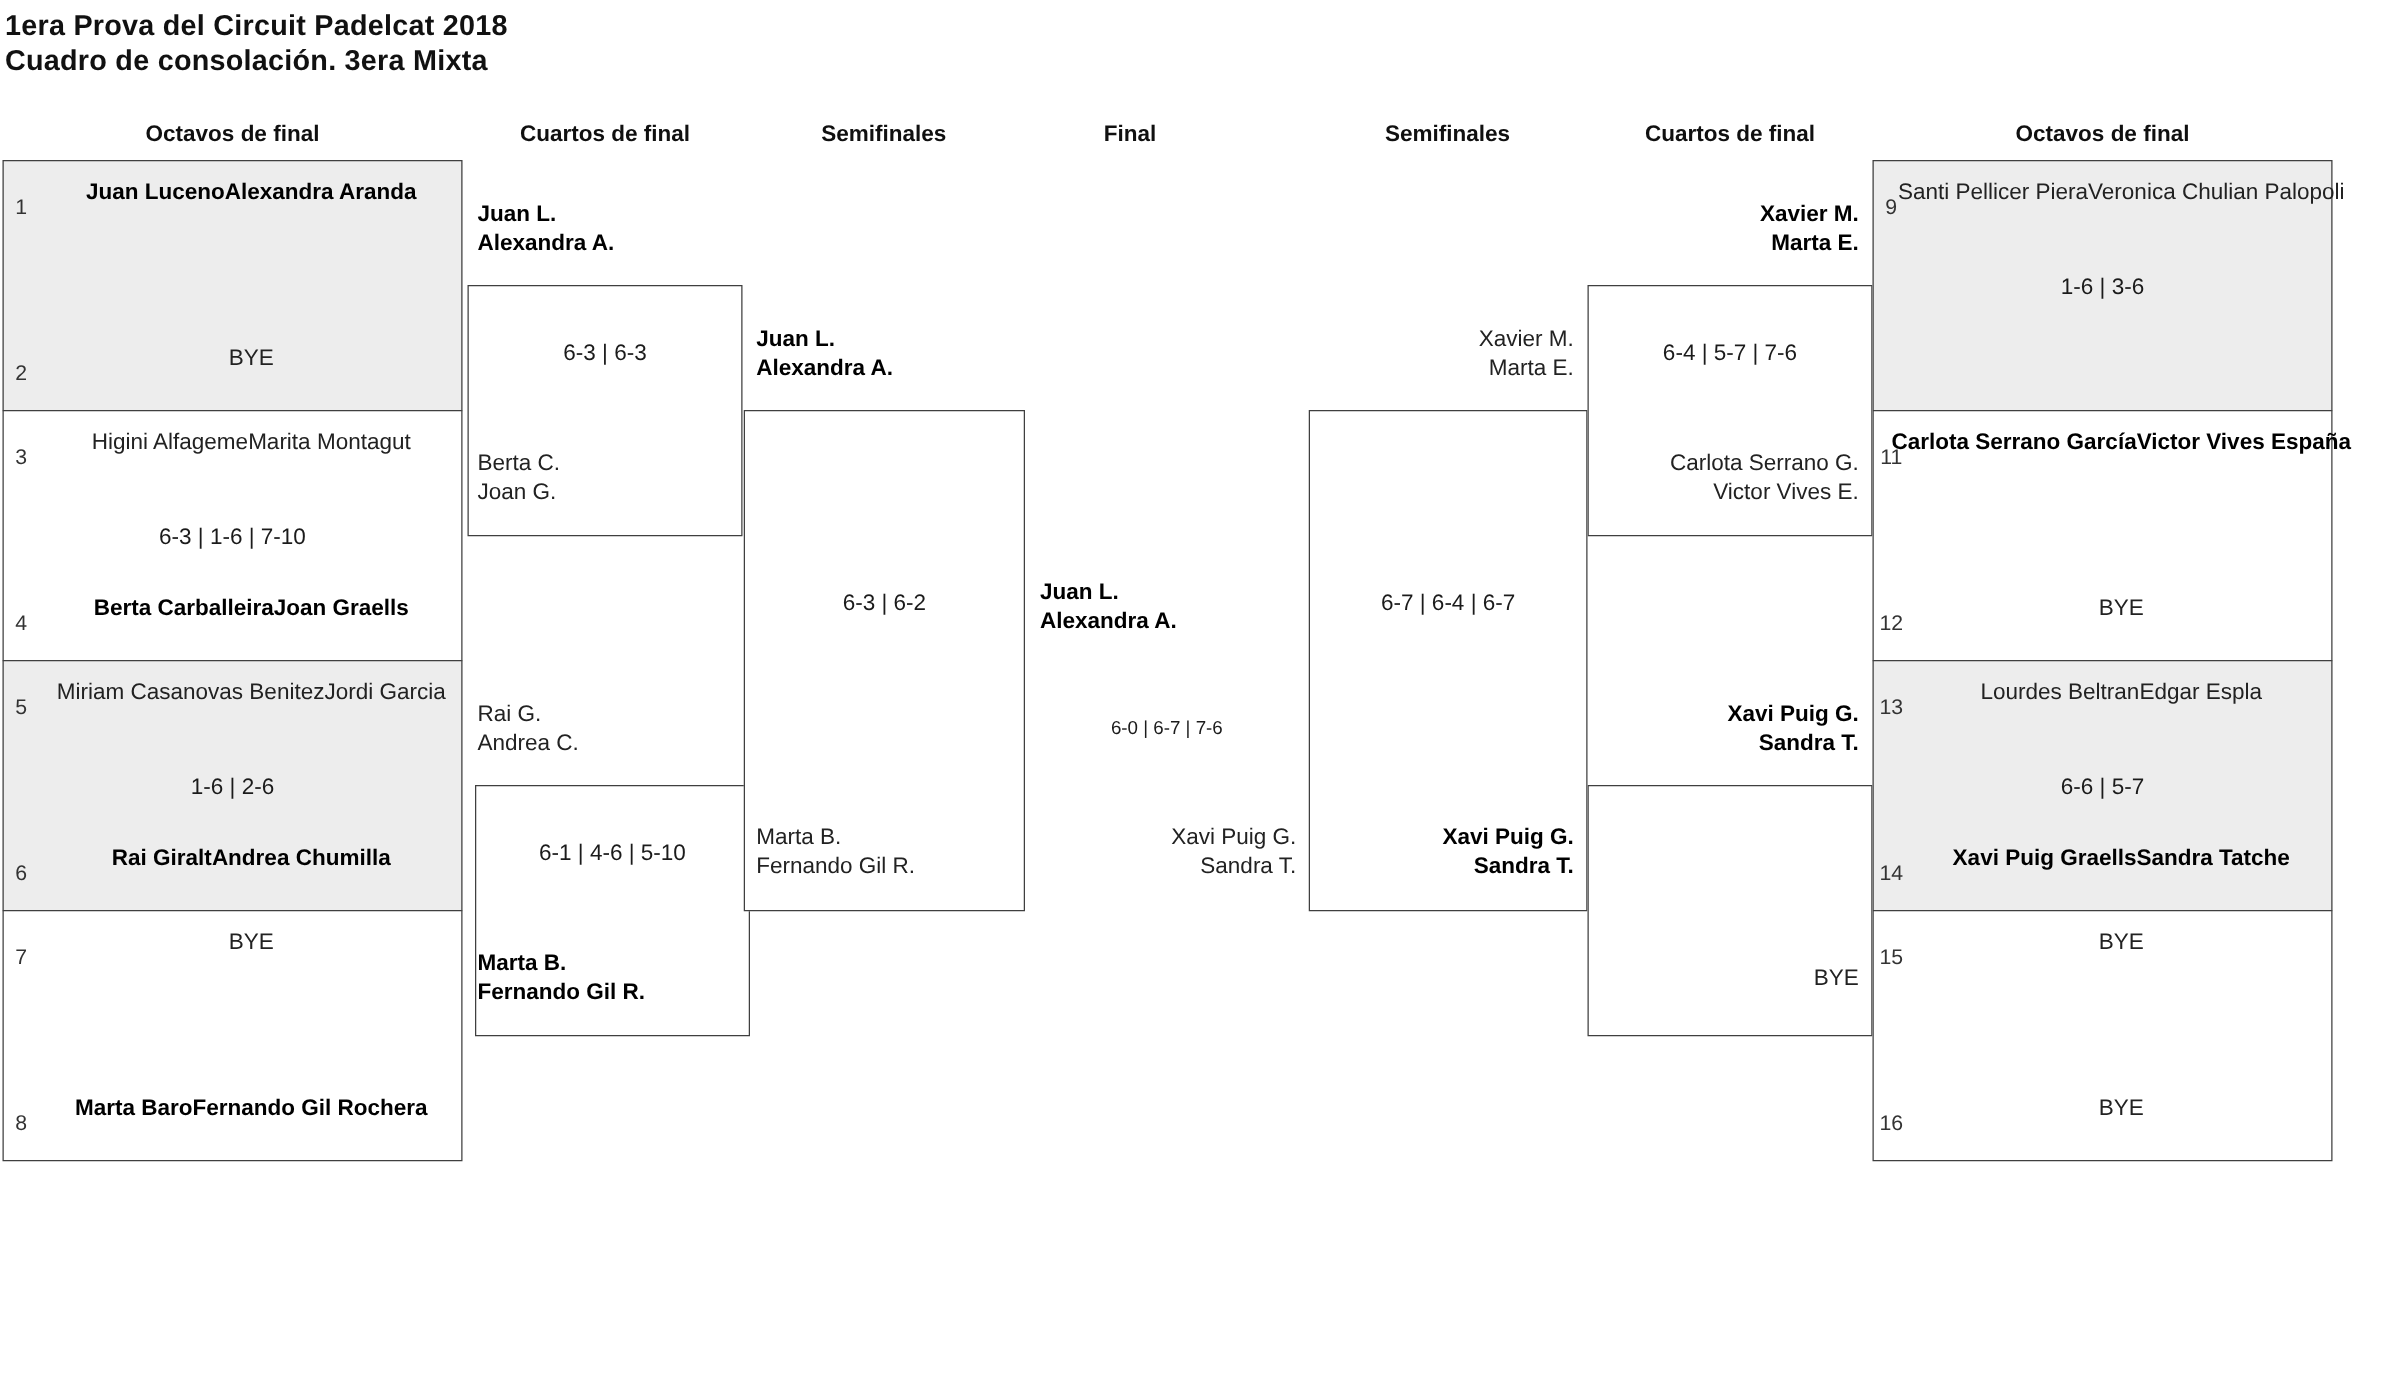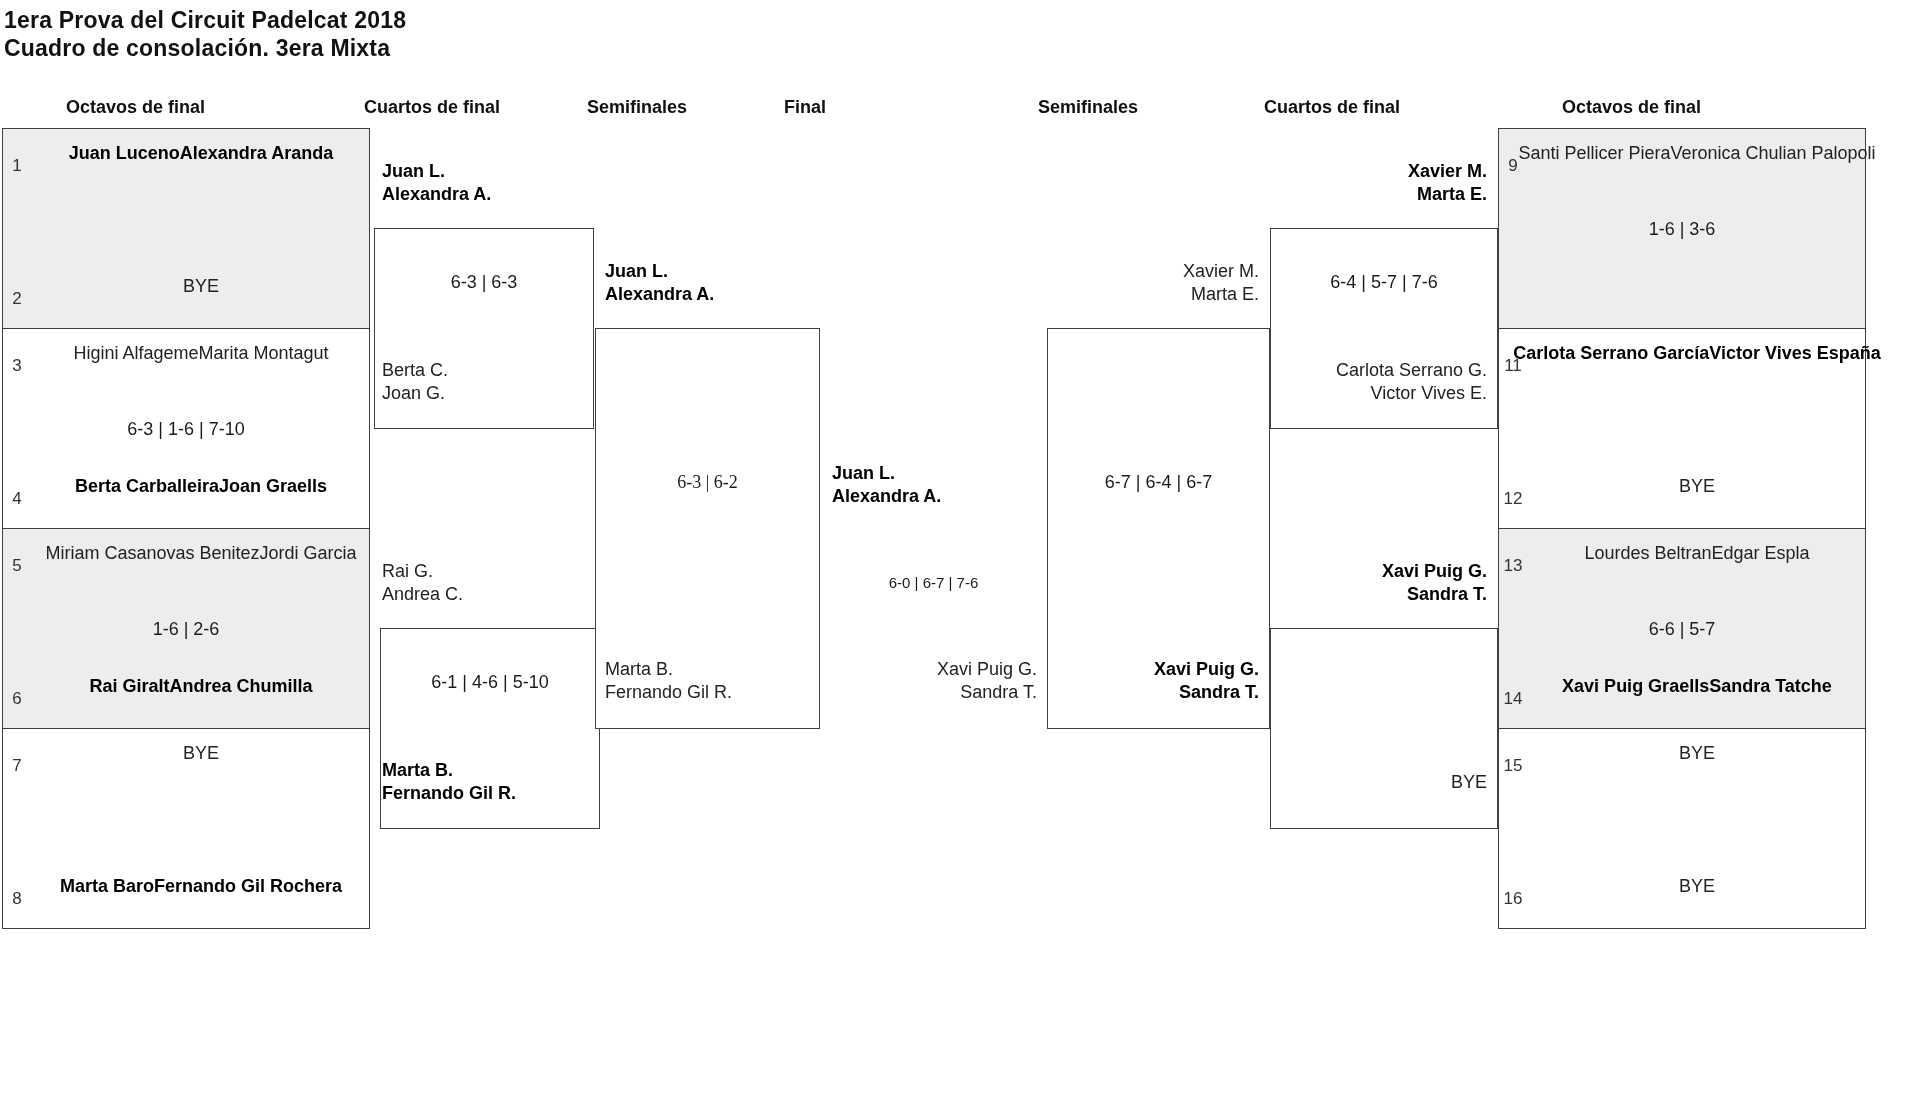--- a/index.html
+++ b/index.html
@@ -6,21 +6,21 @@
   body{font-family:"Liberation Sans","DejaVu Sans",sans-serif;color:#1b1b1b;}
   #stage{position:relative;width:1920px;height:1100px;background:#fff;overflow:hidden;}
 
   .title-block{position:absolute;left:4px;top:6px;}
   .title-line{font-size:23px;font-weight:700;line-height:28px;color:#111;letter-spacing:.2px;white-space:nowrap;}
 
   .logo{position:absolute;left:1690px;top:2px;width:226px;height:72px;cursor:pointer;}
   .logo .dot{position:absolute;border-radius:50%;}
   .logo .word{position:absolute;left:54px;top:10px;font-size:46px;font-weight:700;letter-spacing:-1.5px;line-height:54px;}
 
-  .round-header{position:absolute;top:96px;height:22px;width:240px;text-align:left;
+  .round-header{position:absolute;top:96px;height:22px;width:240px;text-align:center;
     font-size:18px;font-weight:600;line-height:22px;color:#101010;white-space:nowrap;}
 
   .mbox{position:absolute;border:1px solid #3f3f3f;box-sizing:border-box;background:#fff;}
   .mbox.shaded{background:#ededed;}
   .obox .slot{position:absolute;left:0;right:0;height:47px;}
   .obox .slot.top{top:13px;}
   .obox .slot.bottom{top:146px;}
   .seed{position:absolute;left:2px;top:0;width:24px;height:100%;display:flex;align-items:center;justify-content:center;
     font-size:17px;color:#333;}
   .names{margin-left:30px;height:100%;display:flex;flex-direction:row;justify-content:center;}
@@ -207,21 +207,21 @@
         <div class="nline">Victor Vives E.</div>
       </div>
       <div class="mbox" style="left: 1270px; top: 628px; width: 228px; height: 201px; position: absolute;"></div>
       <div class="flabel right winner" style="left: 1270px; width: 217px; top: 560px; position: absolute;">
         <div class="nline">Xavi Puig G.</div>
         <div class="nline">Sandra T.</div>
       </div>
       <div class="flabel right" style="left: 1270px; width: 217px; top: 759px; position: absolute;">
         <div class="nline">BYE</div>
       </div>
-      <div class="mbox" style="left: 595px; top: 328px; width: 225px; height: 401px; position: absolute; font-family: Liberation Serif, serif;">
+      <div class="mbox" style="left: 595px; top: 328px; width: 225px; height: 401px; position: absolute;">
         <div class="score" style="top: 140px;">6-3 | 6-2</div>
       </div>
       <div class="flabel winner" style="left: 605px; width: 215px; top: 260px; position: absolute;">
         <div class="nline">Juan L.</div>
         <div class="nline">Alexandra A.</div>
       </div>
       <div class="flabel" style="left: 605px; width: 215px; top: 658px; position: absolute;">
         <div class="nline">Marta B.</div>
         <div class="nline">Fernando Gil R.</div>
       </div>

